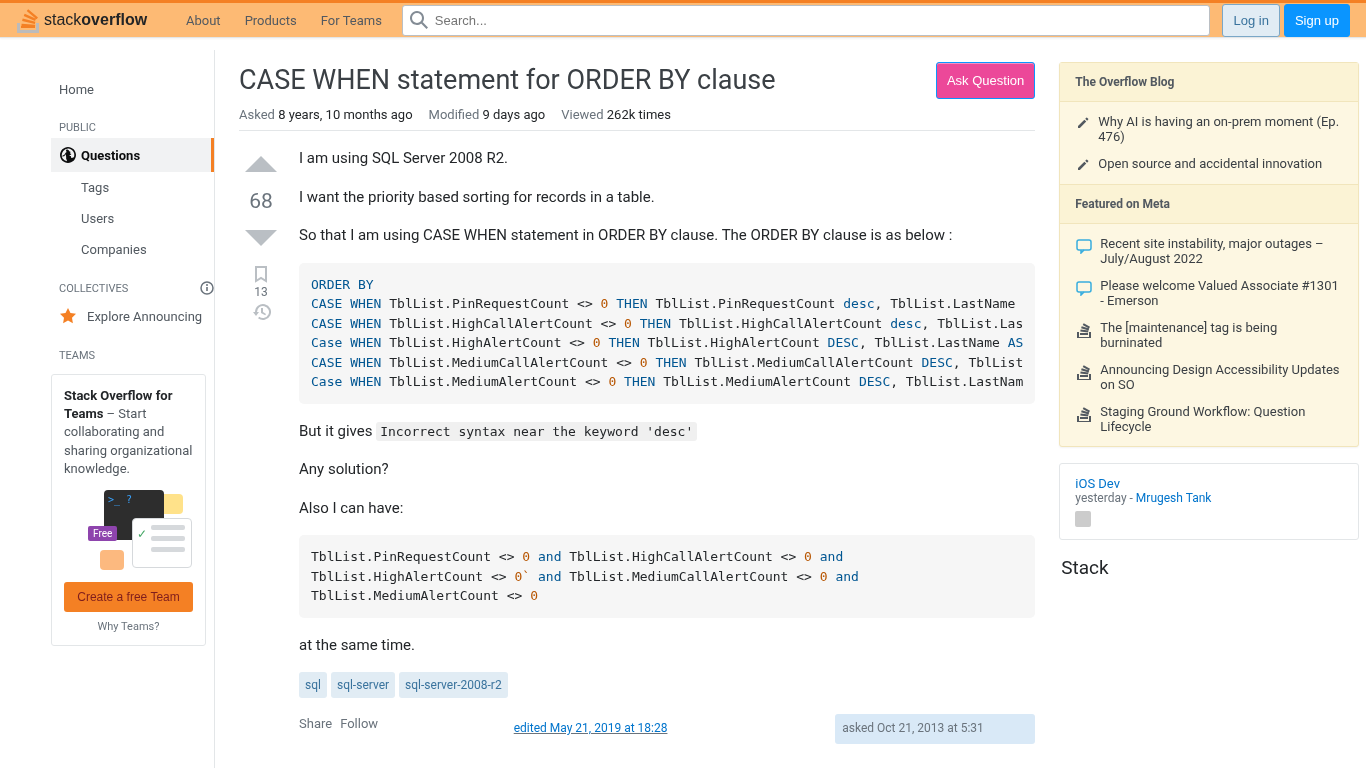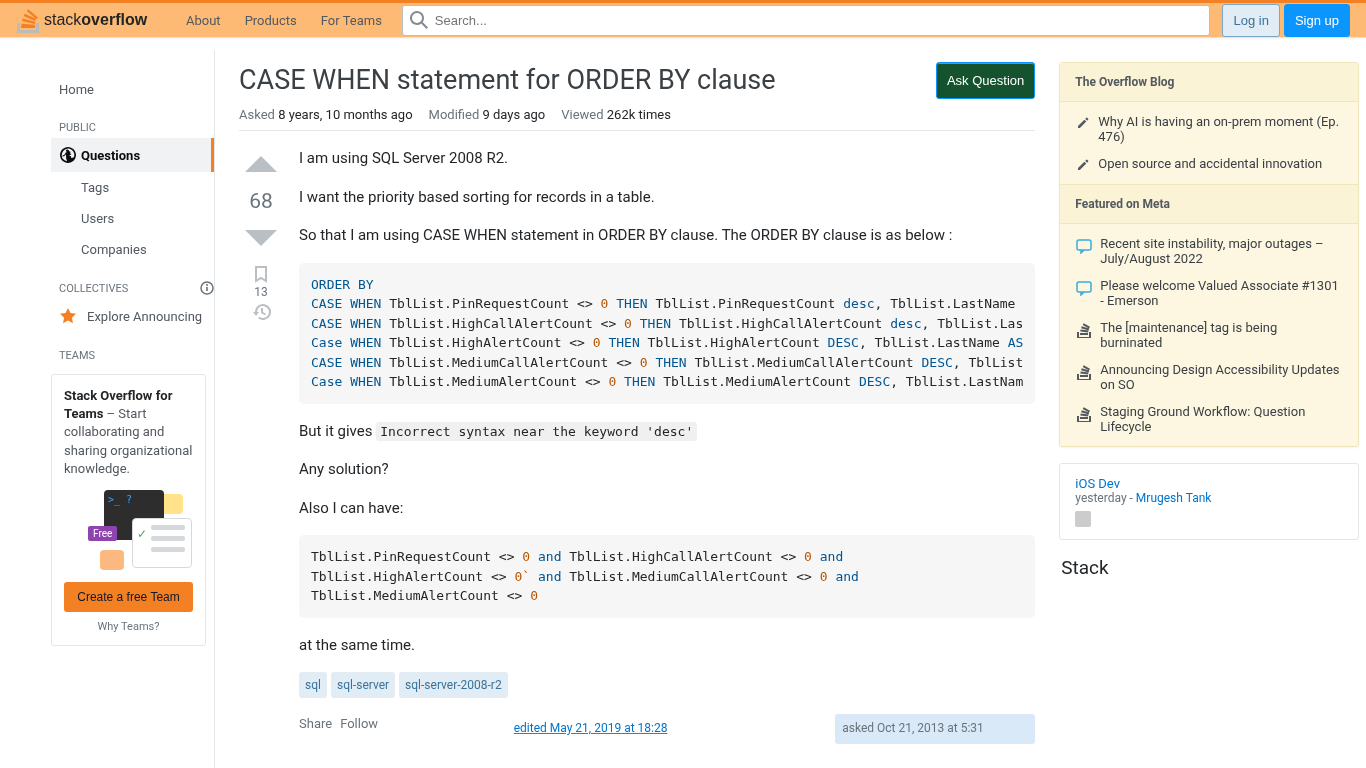--- a/index.html
+++ b/index.html
@@ -23,21 +23,21 @@
 .left-sidebar .ls-item.sub { padding-left: 30px; }
 .left-sidebar .ls-item.with-icon { display: flex; align-items: center; gap: 4px; padding-left: 8px; }
 .left-sidebar .ls-item.with-icon svg { color: #525960; }
 .left-sidebar .ls-item.active.with-icon svg { color: #0c0d0e; }
 .ls-collectives { display: flex; align-items: center; justify-content: space-between; padding-right: 10px; }
 .ls-collectives-star { color: #f48024; margin-right: 6px; }
 .content { display: flex; padding: 24px; flex: 1; }
 .main { flex: 1; min-width: 0; }
 .question-header { display: flex; justify-content: space-between; align-items: flex-start; margin-bottom: 8px; }
 .question-header h1 { font-size: 27px; font-weight: 400; color: #3b4045; line-height: 1.35; }
-.btn-ask { background: #14532d; color: #fff; border: 1px solid #0a95ff; border-radius: 3px; padding: 10px; font-size: 13px; cursor: pointer; white-space: nowrap; margin-left: 12px; box-shadow: inset 0 1px 0 0 rgba(255,255,255,0.4); }
+.btn-ask { background: #ec4899; color: #fff; border: 1px solid #0a95ff; border-radius: 3px; padding: 10px; font-size: 13px; cursor: pointer; white-space: nowrap; margin-left: 12px; box-shadow: inset 0 1px 0 0 rgba(255,255,255,0.4); }
 .question-meta { display: flex; gap: 16px; padding-bottom: 8px; margin-bottom: 16px; border-bottom: 1px solid #e3e6e8; font-size: 13px; color: #6a737c; }
 .question-meta span { color: #232629; }
 .post-layout { display: flex; gap: 16px; }
 .vote-cell { width: 44px; flex-shrink: 0; display: flex; flex-direction: column; align-items: center; gap: 2px; color: #babfc4; }
 .vote-cell .vote-arrow { cursor: pointer; fill: #babfc4; }
 .vote-cell .vote-count { font-size: 21px; color: #6a737c; padding: 4px 0; }
 .vote-cell .bookmark { margin-top: 8px; cursor: pointer; }
 .vote-cell .bookmark-count { font-size: 12px; color: #6a737c; }
 .vote-cell .history { margin-top: 2px; cursor: pointer; }
 .post-body { flex: 1; min-width: 0; font-size: 15px; color: #232629; line-height: 1.5; }
@@ -75,21 +75,21 @@
 .teams-box p b { color: #232629; }
 .teams-illustration { position: relative; height: 80px; margin: 12px 0; }
 .teams-illustration .dark { position: absolute; left: 40px; top: 0; width: 60px; height: 50px; background: #2d2d2d; border-radius: 4px; color: #39a4ff; font-family: monospace; font-size: 10px; padding: 4px; }
 .teams-illustration .light { position: absolute; left: 68px; top: 28px; width: 60px; height: 50px; background: #fff; border: 1px solid #d6d9dc; border-radius: 4px; }
 .teams-illustration .light .line { height: 5px; background: #d6d9dc; margin: 6px 6px 0 18px; border-radius: 2px; }
 .teams-illustration .light .check { position: absolute; left: 4px; top: 8px; color: #48a868; font-size: 12px; }
 .teams-illustration .chat-icon { position: absolute; width: 24px; height: 20px; background: #ffd966; border-radius: 4px; }
 .teams-illustration .chat1 { right: 10px; top: 4px; background: #ffe28a; }
 .teams-illustration .chat2 { left: 36px; bottom: 0; background: #fcb97f; }
 .teams-illustration .free-badge { position: absolute; left: 24px; top: 36px; background: #8e44ad; color: #fff; font-size: 10px; padding: 2px 5px; border-radius: 2px; }
-.btn-create-team { background: #f48024; color: #0f172a; border: none; border-radius: 3px; padding: 8px; width: 100%; font-size: 12px; cursor: pointer; }
+.btn-create-team { background: #f48024; color: #7f1d1d; border: none; border-radius: 3px; padding: 8px; width: 100%; font-size: 12px; cursor: pointer; }
 .why-teams { text-align: center; font-size: 11px; color: #6a737c; margin-top: 8px; cursor: pointer; }
 </style>
 </head>
 <body>
 
 <div class="top-orange"></div>
 
 <div class="topbar">
   <div class="logo">
     <svg width="150" height="30" viewBox="0 0 150 30">

